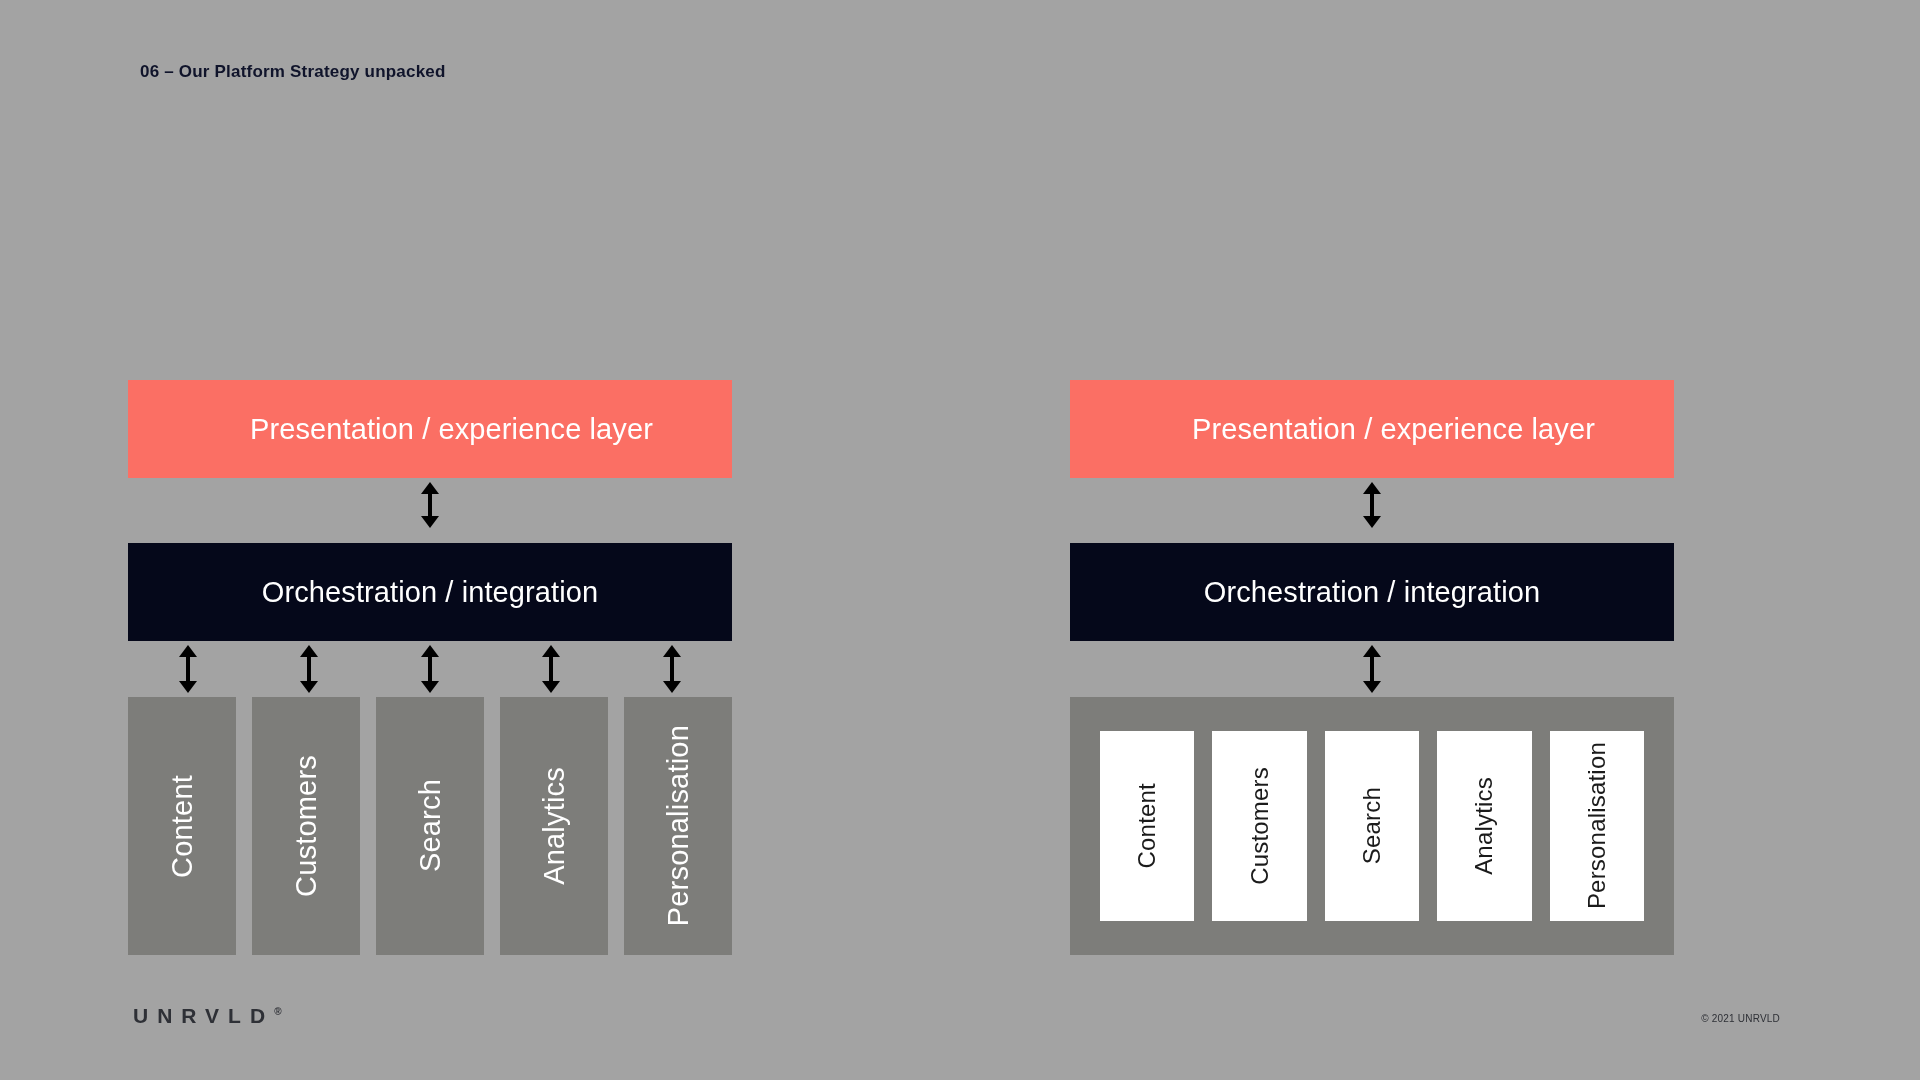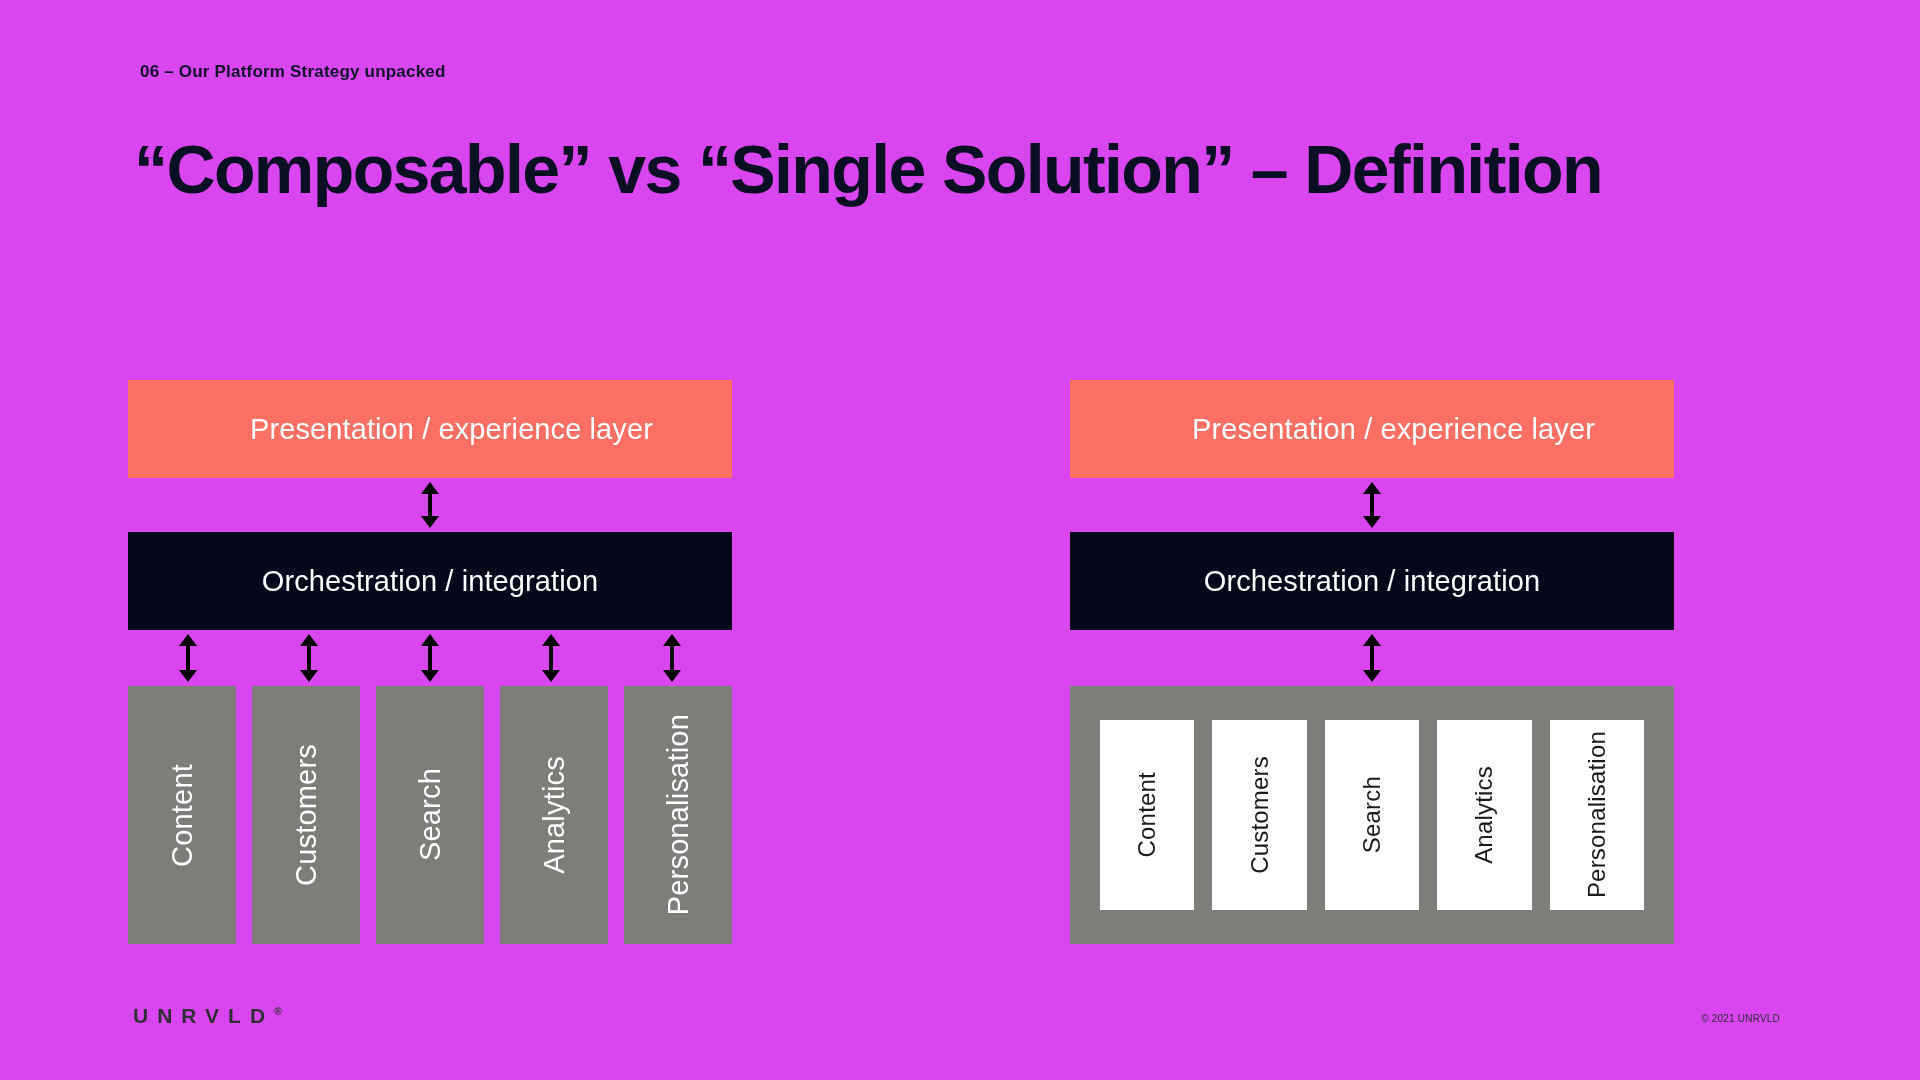--- a/index.html
+++ b/index.html
@@ -17,21 +17,21 @@
     color: #0b0f23;
     position: relative;
   }
 
   
   .slide {
     position: absolute;
     inset: 0;
     width: 1920px;
     height: 1080px;
-    background: #d946ef;
+    background: #a3a3a3;
   }
 
   
   .kicker {
     position: absolute;
     left: 140px;
     top: 62px;
     font-size: 17px;
     font-weight: 600;
     letter-spacing: 0.2px;
@@ -67,21 +67,21 @@
     display: flex;
     align-items: center;
     justify-content: center;
     font-size: 29px;
     font-weight: 400;
     letter-spacing: 0.1px;
     color: #ffffff;
     white-space: nowrap;
   }
   .bar.presentation  { background: #fb6f64; padding-left: 43px; }
-  .bar.orchestration { background: #05081a; }
+  .bar.orchestration { background: #05081a; margin-top: 11px; }
 
   
   .gap {
     position: relative;
     width: 100%;
     height: 54px;
   }
   .gap.services-gap { height: 56px; }
 
   
@@ -189,21 +189,20 @@
     white-space: nowrap;
   }
 </style>
 </head>
 <body>
 
 <div class="slide">
 
   <div class="kicker">06 – Our Platform Strategy unpacked</div>
 
-  <h1 class="slide-title">“Composable” vs “Single Solution” – Definition</h1>
 
   <div class="diagram left">
 
     <div class="bar presentation">Presentation / experience layer</div>
 
     <div class="gap">
       <div class="arrow" style="left:50%;">
         <div class="head up"></div>
         <div class="shaft"></div>
         <div class="head down"></div>

